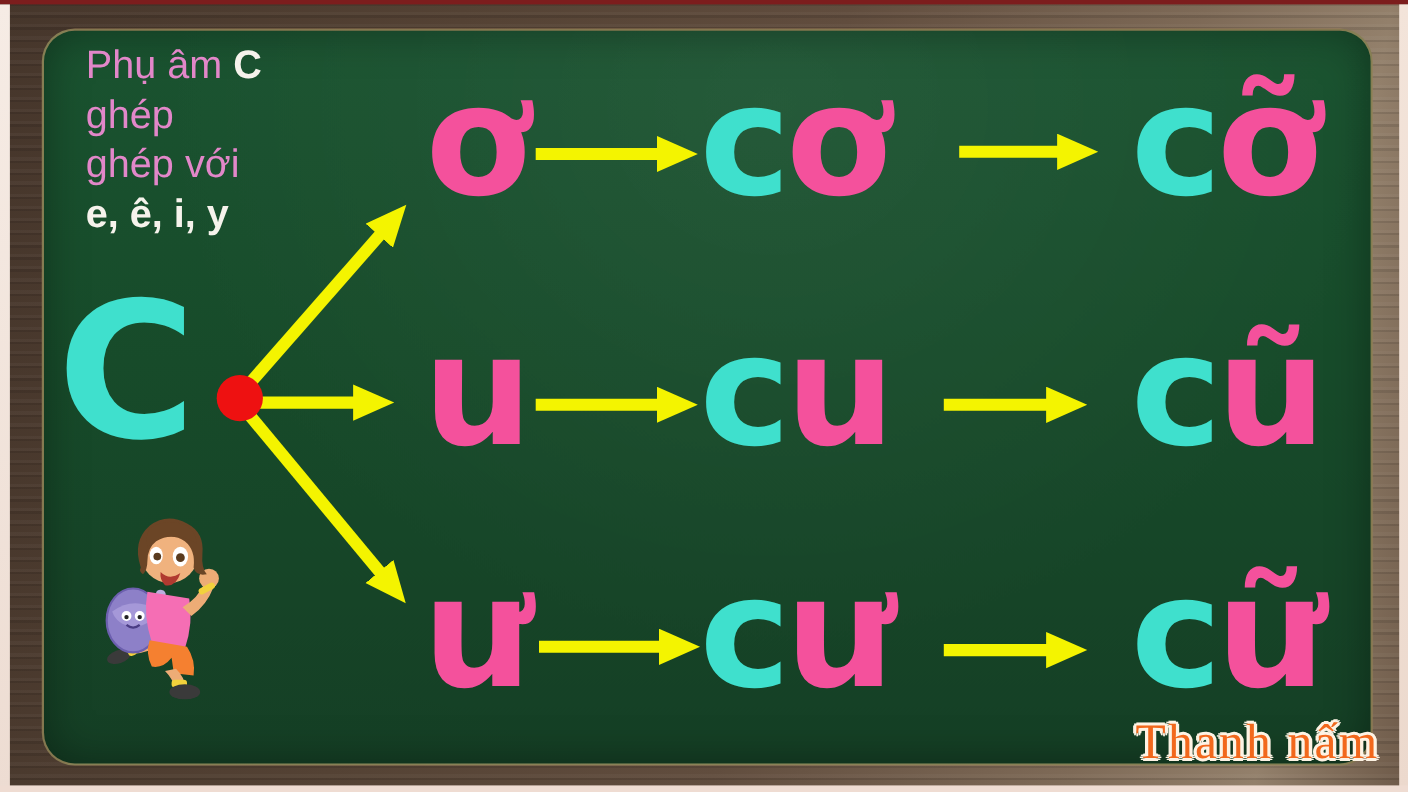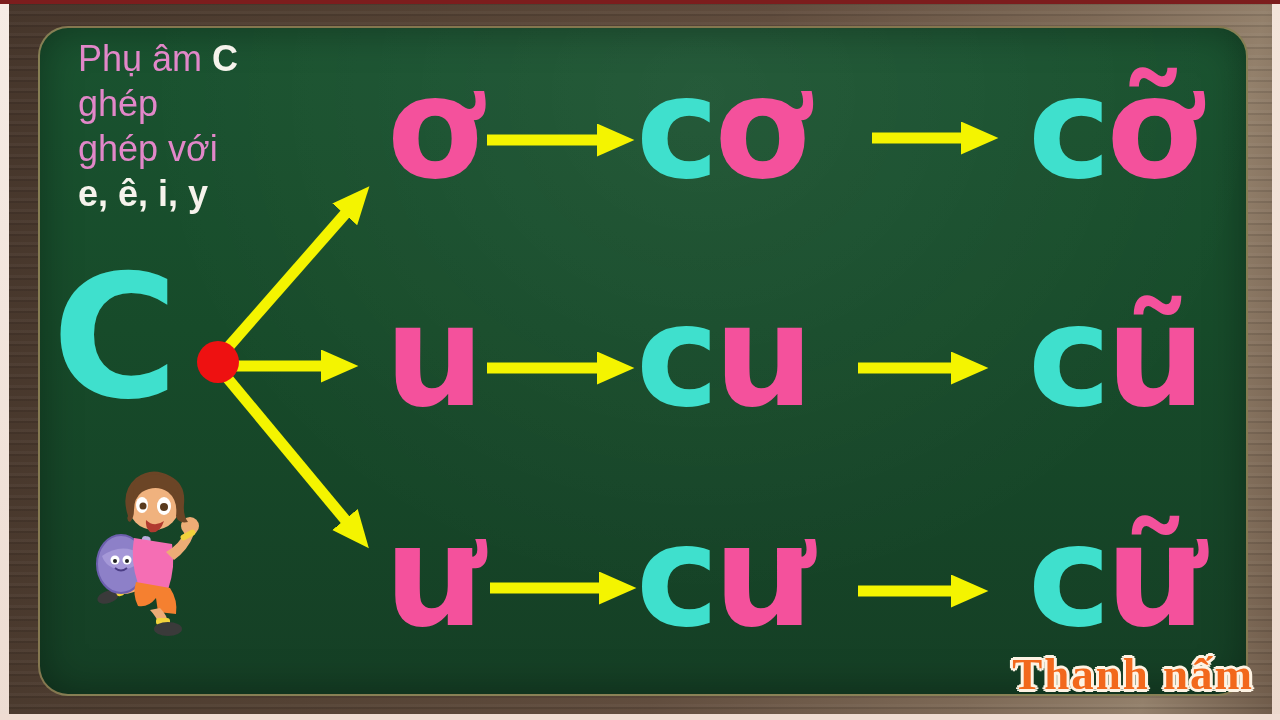--- a/index.html
+++ b/index.html
@@ -51,21 +51,21 @@
   .col-1{left:372px;} .col-2{left:636px;}  .col-3{left:1028px;}
 
   
   .caption{position:absolute;left:62px;top:618px;z-index:6;font-size:48px;line-height:56px;color:#f2f8ea;white-space:nowrap;}
   .caption .red{color:#bd0f0f;}
   .caption .gap{display:inline-block;width:14px;}
 
   
   .watermark{
     position:absolute;right:26px;bottom:20px;z-index:10;
-    font-family:"Liberation Serif",serif;font-weight:bold;font-size:45px;
+    font-family:"Liberation Serif",serif;font-weight:normal;font-size:45px;
     color:#f2681c;letter-spacing:2px;
     text-shadow:
       -3px 0 0 #fdf3e4, 3px 0 0 #fdf3e4, 0 -3px 0 #fdf3e4, 0 3px 0 #fdf3e4,
       -2px -2px 0 #fdf3e4, 2px -2px 0 #fdf3e4, -2px 2px 0 #fdf3e4, 2px 2px 0 #fdf3e4;
   }
 
   .dora{position:absolute;left:84px;top:464px;z-index:6;}
 </style>
 </head>
 <body>

